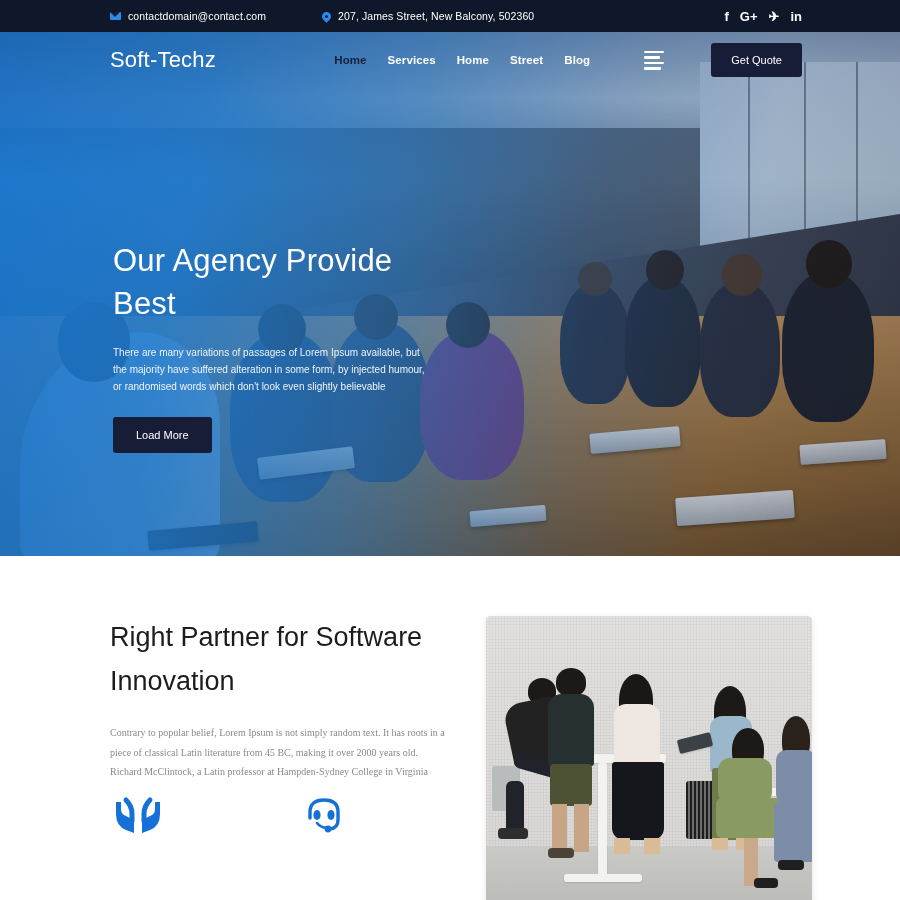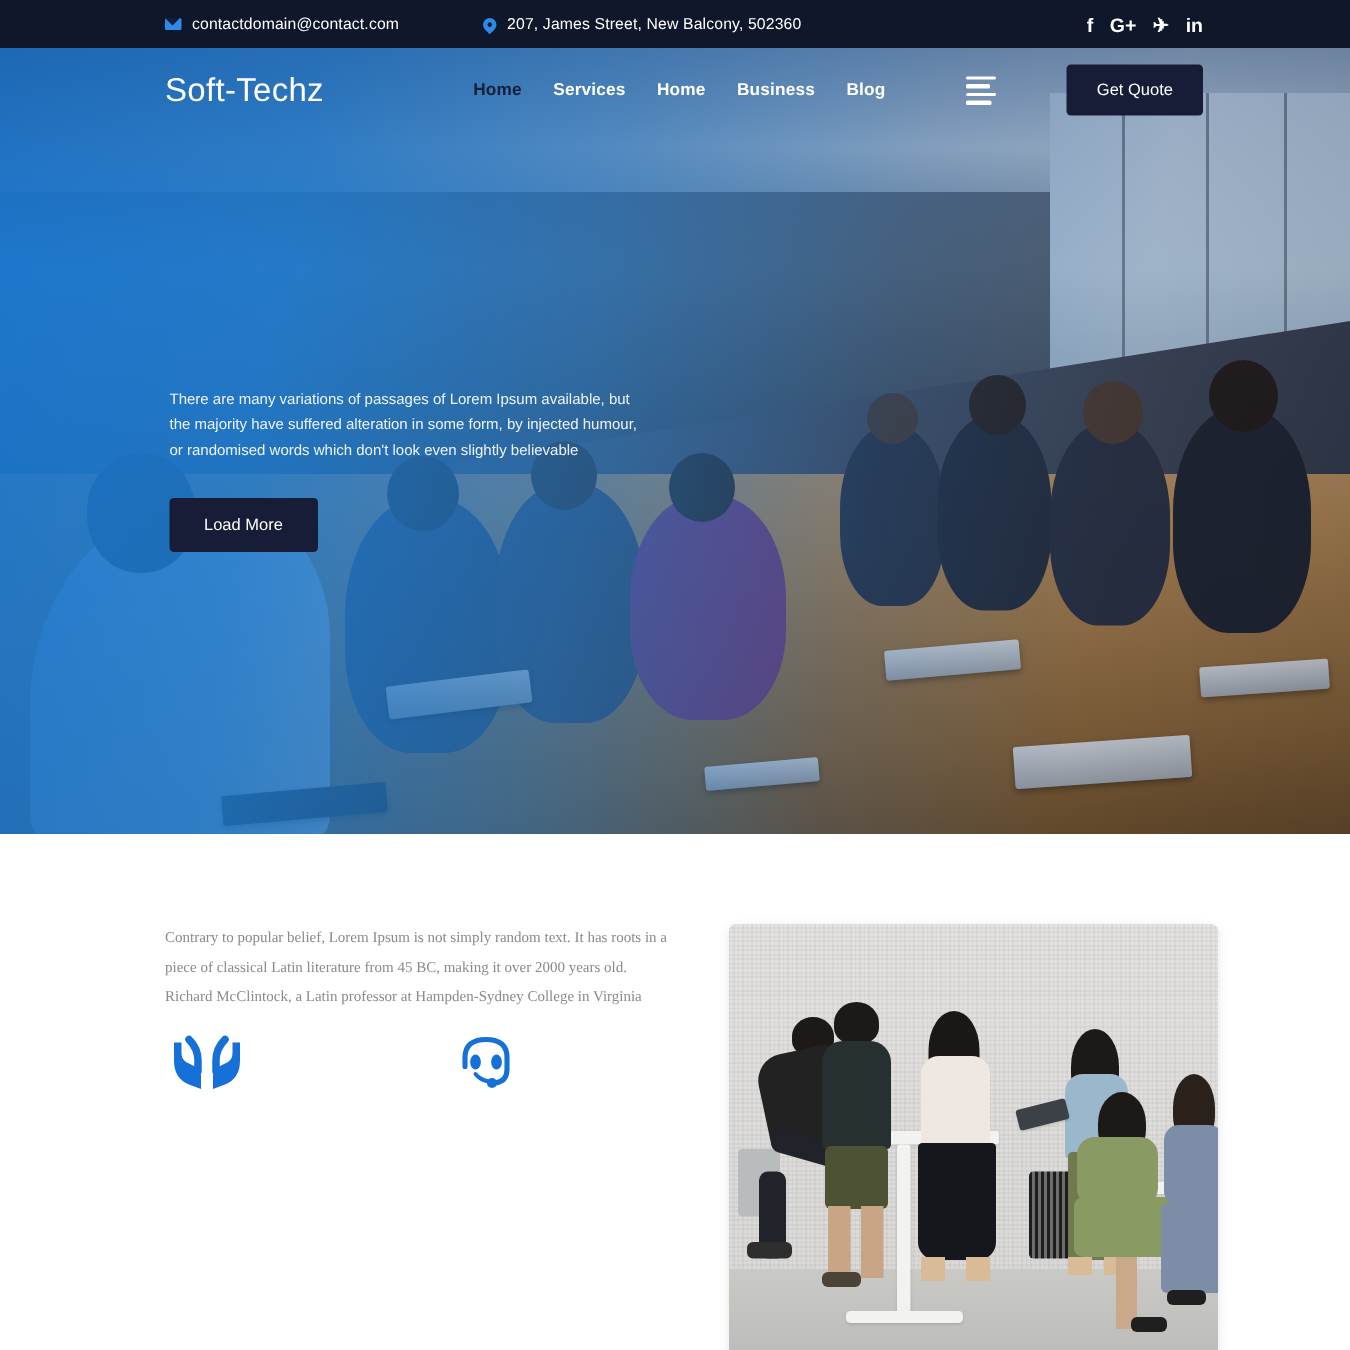--- a/index.html
+++ b/index.html
@@ -350,44 +350,46 @@
 
   <div class="hero-overlay"></div>
   <div class="hero-vignette"></div>
 
   <div class="nav">
     <div class="logo">Soft-Techz</div>
     <div class="nav-links">
       <a href="#" class="active">Home</a>
       <a href="#">Services</a>
       <a href="#">Home</a>
-      <a href="#">Business</a>
+      <a href="#">Street</a>
       <a href="#">Blog</a>
       <div class="burger">
         <i></i>
           <i></i>
           <i></i>
           <i></i>
       </div>
       <button class="btn-quote">Get Quote</button>
     </div>
   </div>
 
   <div class="hero-copy">
     <div class="hero-title">
+      <div>Our Agency Provide Best</div>
     </div>
     <div class="hero-sub">There are many variations of passages of Lorem Ipsum available, but the majority have suffered alteration in some form, by injected humour, or randomised words which don't look even slightly believable</div>
     <button class="btn-load">Load More</button>
   </div>
 </div>
 
 <div class="about">
   <div class="about-inner">
 
     <div class="about-left">
+      <div class="about-title">Right Partner for Software Innovation</div>
       <div class="about-text">Contrary to popular belief, Lorem Ipsum is not simply random text. It has roots in a piece of classical Latin literature from 45 BC, making it over 2000 years old. Richard McClintock, a Latin professor at Hampden-Sydney College in Virginia</div>
 
       <div class="features">
 
         <div class="feature">
           <div class="feat-icon">
             <svg width="56" height="40" viewBox="0 0 56 40">
               <path d="M6 6 L6 18 Q6 30 16 34 L24 37 L24 28 Q24 24 20 22 L14 19 Q11 17 11 13 L11 6 Z" fill="#1571d8"></path>
               <path d="M16 4 Q22 10 22 18 L22 25" stroke="#1571d8" stroke-width="5" fill="none" stroke-linecap="round"></path>
               <path d="M50 6 L50 18 Q50 30 40 34 L32 37 L32 28 Q32 24 36 22 L42 19 Q45 17 45 13 L45 6 Z" fill="#1571d8"></path>

